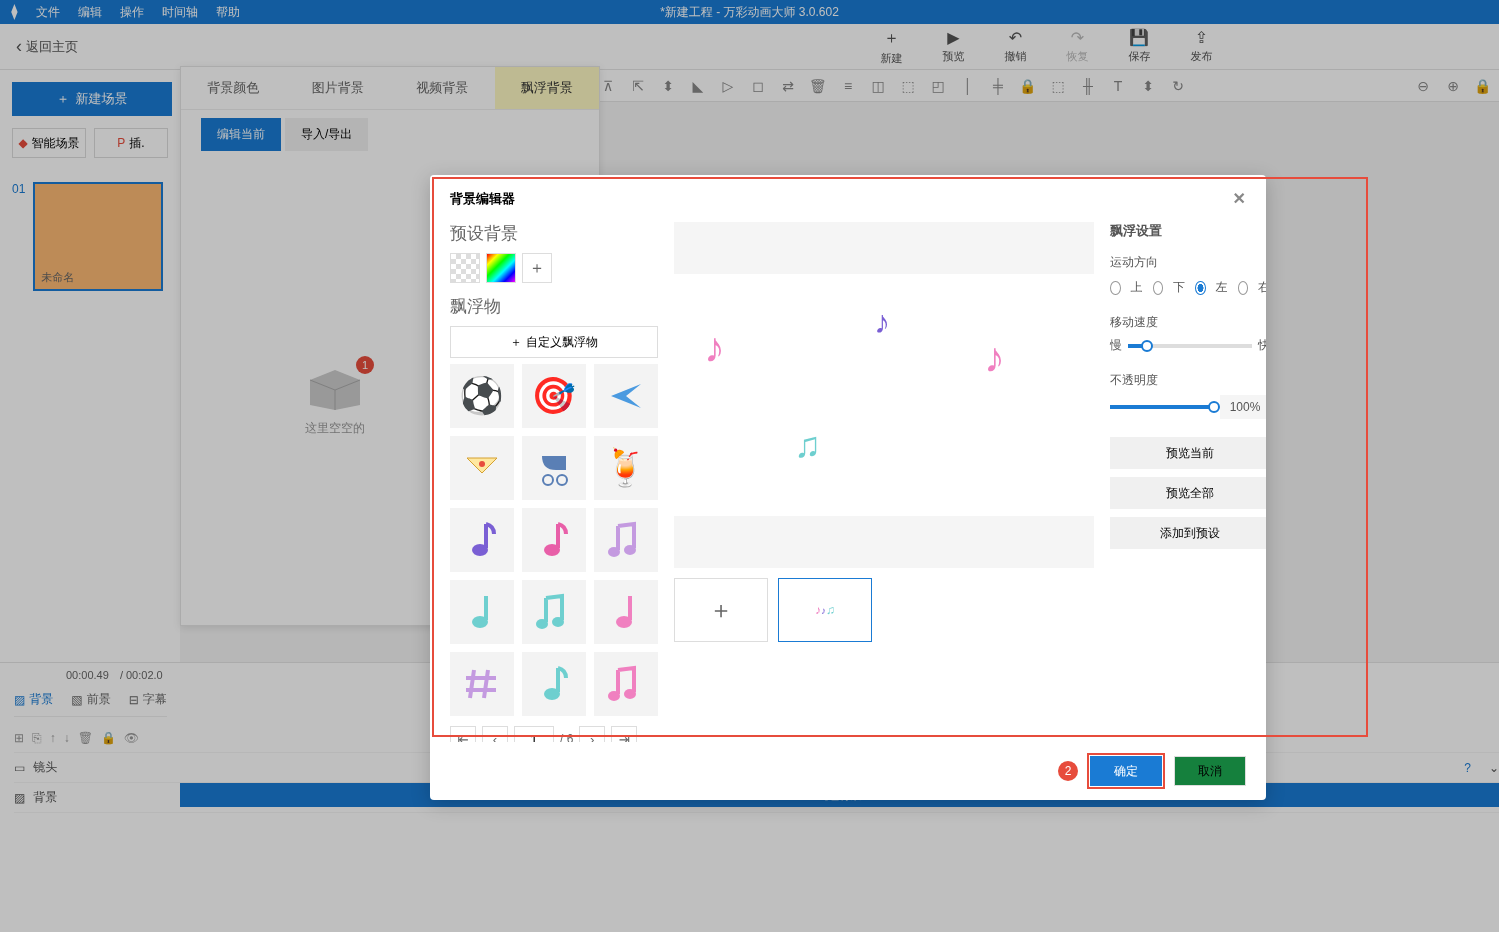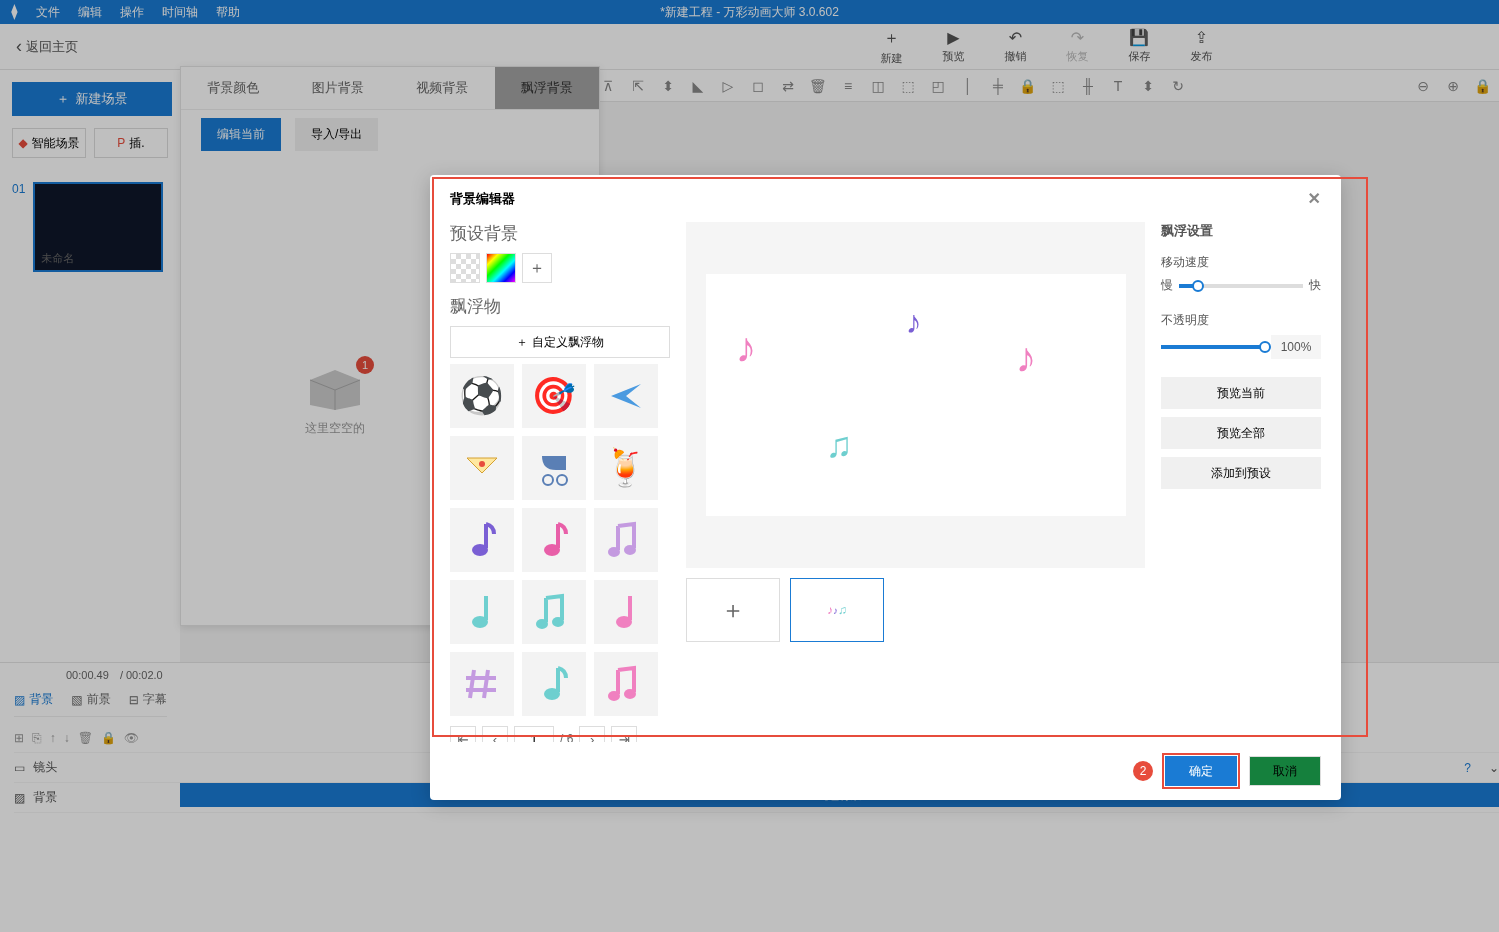--- a/index.html
+++ b/index.html
@@ -24,32 +24,32 @@
 .sec-toolbar { height: 32px; background: #fff; border-bottom: 1px solid #e5e5e5; display: flex; align-items: center; padding: 0 8px; gap: 14px; color: #888; font-size: 14px; }
 .sec-toolbar .tool { width: 16px; height: 16px; display: inline-flex; align-items: center; justify-content: center; }
 
 
 .left-panel { position: absolute; left: 0; top: 70px; width: 180px; bottom: 0; background: #fff; padding: 12px; }
 .new-scene-btn { width: 160px; height: 34px; background: #1a7bd4; color: #fff; border: none; font-size: 13px; display: flex; align-items: center; justify-content: center; gap: 6px; }
 .scene-btns { display: flex; gap: 8px; margin-top: 12px; }
 .scene-btn { flex: 1; height: 30px; border: 1px solid #ddd; background: #fff; font-size: 12px; display: flex; align-items: center; justify-content: center; gap: 4px; }
 .scene-thumb { margin-top: 24px; display: flex; align-items: flex-start; gap: 8px; }
 .scene-num { font-size: 12px; color: #1a7bd4; }
-.scene-box { width: 130px; height: 90px; border: 2px solid #1a7bd4; background: #0f172a; position: relative; }
+.scene-box { width: 130px; height: 109px; border: 2px solid #1a7bd4; background: #fdba74; position: relative; }
 .scene-box .label { position: absolute; bottom: 4px; left: 6px; font-size: 11px; color: #666; }
 
 
 .bg-panel { position: absolute; left: 180px; top: 66px; width: 420px; height: 560px; background: #fff; border: 1px solid #e5e5e5; box-shadow: 0 2px 8px rgba(0,0,0,0.1); }
 .bg-tabs { display: flex; border-bottom: 1px solid #eee; }
 .bg-tab { flex: 1; padding: 12px 0; text-align: center; font-size: 13px; color: #666; }
-.bg-tab.active { background: #a3a3a3; color: #333; }
+.bg-tab.active { background: #fef9c3; color: #333; }
 .bg-subtabs { display: flex; padding: 10px 20px; gap: 20px; font-size: 13px; }
 .bg-subtab { color: #666; padding-bottom: 6px; }
 .bg-subtab.active { color: #1a7bd4; border-bottom: 2px solid #1a7bd4; }
-.bg-actions { display: flex; gap: 14px; padding: 8px 20px; }
+.bg-actions { display: flex; gap: 4px; padding: 8px 20px; }
 .bg-action { padding: 8px 16px; font-size: 12px; border: none; background: #f0f0f0; }
 .bg-action.primary { background: #1a7bd4; color: #fff; }
 
 
 .empty-state { position: absolute; left: 300px; top: 360px; text-align: center; color: #999; font-size: 12px; }
 .empty-box { width: 70px; height: 50px; margin: 0 auto 10px; position: relative; }
 .empty-badge { position: absolute; top: -4px; right: -4px; width: 18px; height: 18px; background: #e74c3c; color: #fff; border-radius: 50%; font-size: 11px; display: flex; align-items: center; justify-content: center; }
 
 
 .timeline { position: absolute; left: 0; bottom: 0; right: 0; height: 270px; background: #fff; border-top: 1px solid #e5e5e5; padding-left: 20px; }
@@ -57,21 +57,21 @@
 .timeline-tabs { position: absolute; top: 28px; left: 14px; display: flex; gap: 18px; font-size: 12px; border-bottom: 1px solid #eee; padding-bottom: 8px; }
 .timeline-tab { display: flex; align-items: center; gap: 4px; color: #666; }
 .timeline-tab.active { color: #1a7bd4; }
 .timeline-rows { position: absolute; top: 60px; left: 14px; right: 0; }
 .tl-row { height: 30px; display: flex; align-items: center; gap: 8px; font-size: 12px; color: #555; border-bottom: 1px solid #f5f5f5; }
 .tl-row .icons { display: flex; gap: 8px; color: #999; font-size: 12px; }
 .tl-track { position: absolute; top: 120px; left: 180px; right: 0; height: 24px; background: #1a7bd4; color: #fff; font-size: 11px; display: flex; align-items: center; justify-content: center; }
 
 
 .modal-backdrop { position: absolute; inset: 0; background: rgba(0,0,0,0.25); }
-.modal { position: absolute; left: 430px; top: 175px; width: 911px; height: 625px; background: #fff; border-radius: 4px; box-shadow: 0 4px 20px rgba(0,0,0,0.2); display: flex; flex-direction: column; }
+.modal { position: absolute; left: 430px; top: 175px; width: 836px; height: 625px; background: #fff; border-radius: 4px; box-shadow: 0 4px 20px rgba(0,0,0,0.2); display: flex; flex-direction: column; }
 .modal-border { position: absolute; left: 432px; top: 177px; width: 936px; height: 560px; border: 2px solid #e74c3c; pointer-events: none; z-index: 10; }
 .modal-header { padding: 14px 20px; font-size: 13px; font-weight: bold; display: flex; justify-content: space-between; align-items: center; }
 .modal-close { font-size: 16px; color: #888; cursor: pointer; }
 .modal-body { flex: 1; display: flex; padding: 0 20px; gap: 16px; overflow: hidden; }
 
 
 .col-left { width: 220px; }
 .section-label { font-size: 17px; color: #666; margin-bottom: 8px; }
 .preset-row { display: flex; gap: 6px; margin-bottom: 12px; }
 .preset-swatch { width: 30px; height: 30px; border: 1px solid #ddd; }
@@ -397,20 +397,33 @@
           <span style="font-size:12px;color:#f080c0">♪</span>
           <span style="font-size:10px;color:#7a5fd4">♪</span>
           <span style="font-size:12px;color:#6ecfcf">♫</span>
         </div>
       </div>
     </div>
 
     <div class="col-right">
       <div class="setting-title">飘浮设置</div>
       <div class="setting-group">
+        <div>运动方向</div>
+        <div class="radio-row" style="margin-top:8px;">
+          <span class="radio"></span>
+            <span>上</span>
+          <span class="radio"></span>
+            <span>下</span>
+          <span class="radio checked"></span>
+            <span>左</span>
+          <span class="radio"></span>
+            <span>右</span>
+        </div>
+      </div>
+      <div class="setting-group">
         <div>移动速度</div>
         <div class="slider-row">
           <span>慢</span>
           <div class="slider">
               <div class="fill" style="width:15%"></div>
               <div class="thumb" style="left:15%"></div>
             </div>
           <span>快</span>
         </div>
       </div>

